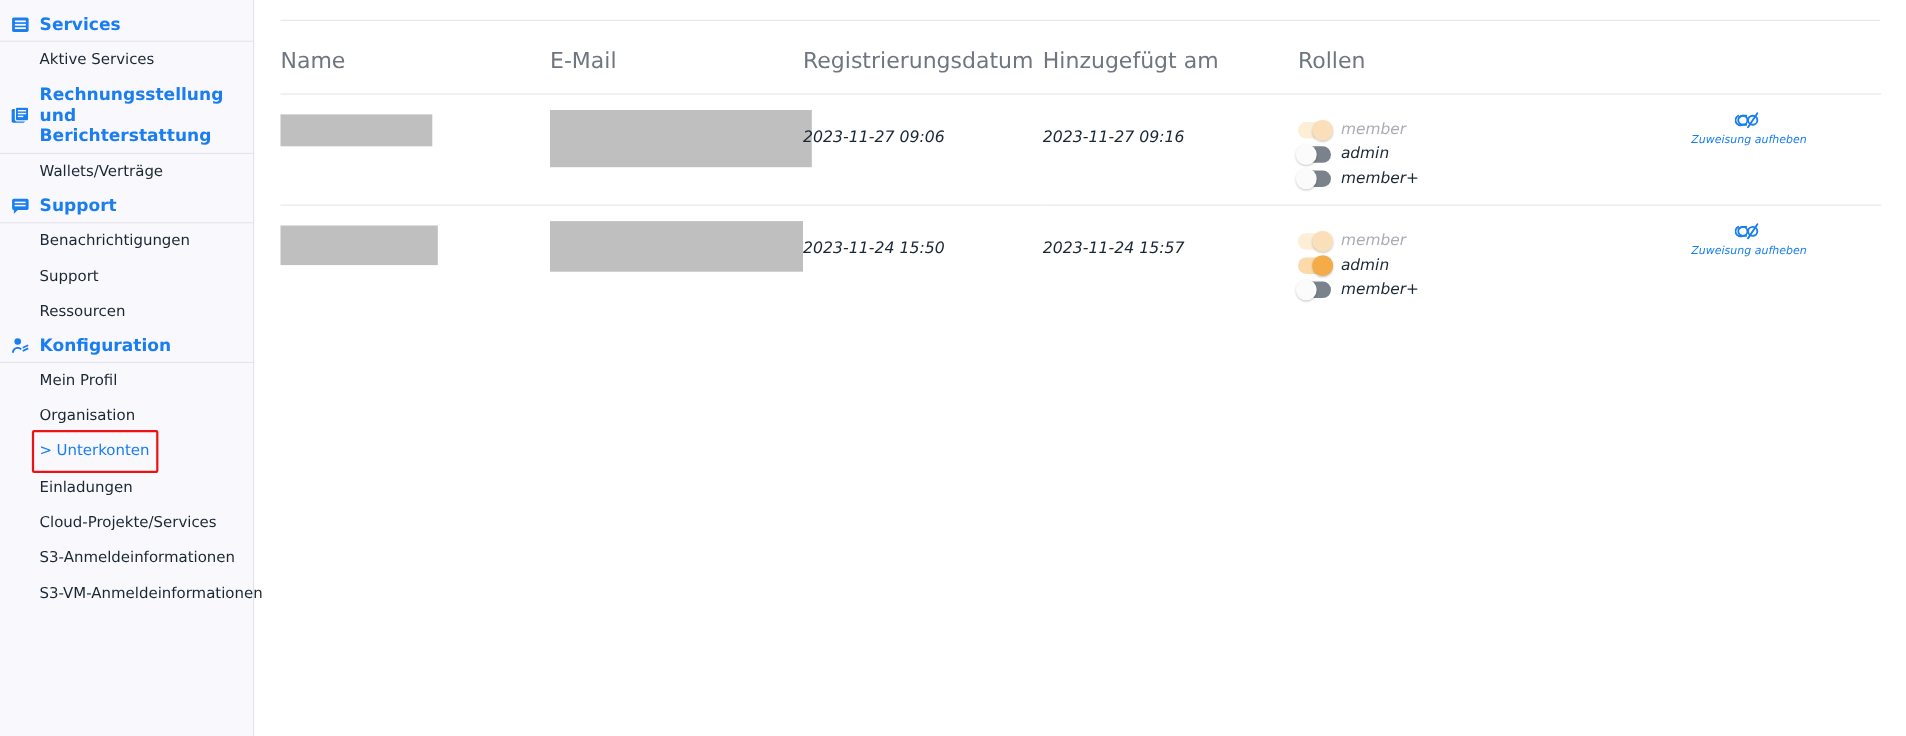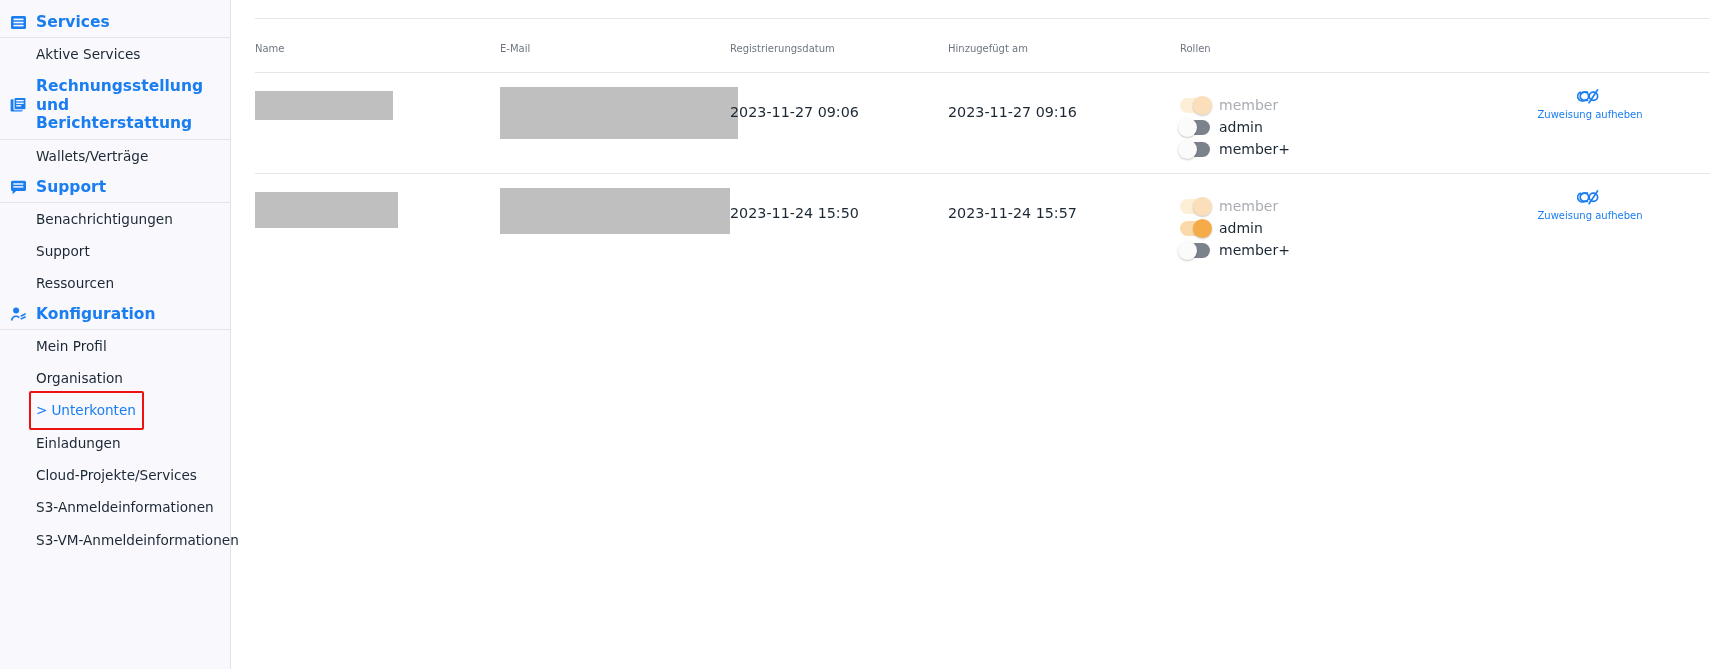--- a/index.html
+++ b/index.html
@@ -70,27 +70,27 @@
     color: #22292f;
     letter-spacing: -0.2px;
     padding: 22px 0 6px 0;
   }
   .title-rule { border-top: 1px solid #e6e6e6; margin: 18px 0 0 0; }
 
   table.users { width: 100%; border-collapse: collapse; table-layout: fixed; }
   table.users th {
     text-align: left;
     font-weight: normal;
-    font-size: 10px;
+    font-size: 20px;
     color: #6f7680;
     padding: 24px 0 18px 0;
     vertical-align: bottom;
   }
   table.users tbody tr { border-top: 1px solid #e6e6e6; }
-  table.users td { padding: 14px 0 16px 0; vertical-align: top; font-size: 14.3px; color: #1b2733; }
+  table.users td { padding: 14px 0 16px 0; vertical-align: top; font-size: 14.3px; color: #1b2733; font-style: italic; }
 
   .col-name { width: 245px; padding-left: 12px; }
   .col-email { width: 230px; }
   .col-reg { width: 218px; }
   .col-added { width: 232px; }
   .col-roles { width: 290px; }
   .col-action { width: 240px; }
 
   .redact { background: #bfbfbf; display: block; }
 

